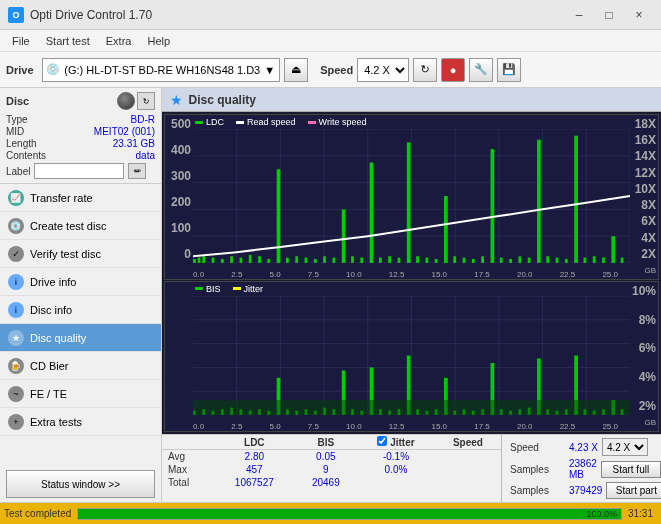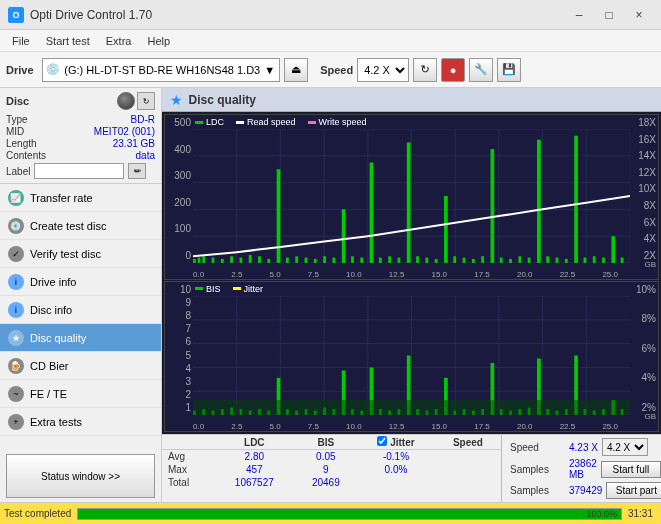--- a/index.html
+++ b/index.html
@@ -44,55 +44,55 @@
     
     .nav-items { flex: 1; }
     .nav-item { height: 28px; display: flex; align-items: center; padding: 0 8px; cursor: pointer; gap: 6px; border-bottom: 1px solid #e0e0e0; }
     .nav-item.active { background: #5b9bd5; color: white; }
     .nav-item .nav-icon { width: 16px; height: 16px; border-radius: 50%; background: #ddd; display: flex; align-items: center; justify-content: center; font-size: 9px; flex-shrink: 0; }
     .nav-item.active .nav-icon { background: rgba(255,255,255,0.3); }
     .nav-label { font-size: 11px; }
     .nav-item.active .nav-label { color: white; }
 
     
-    .status-btn { height: 44px; border: 1px solid #999; background: linear-gradient(to bottom, #fff, #ddd); cursor: pointer; margin: 4px 6px; font-size: 10px; display: flex; align-items: center; justify-content: center; }
+    .status-btn { height: 28px; border: 1px solid #999; background: linear-gradient(to bottom, #fff, #ddd); cursor: pointer; margin: 4px 6px; font-size: 10px; display: flex; align-items: center; justify-content: center; }
 
     
     .content { flex: 1; background: #e8e8e8; display: flex; flex-direction: column; }
     
     
     .quality-header { background: #d0d8e8; height: 24px; display: flex; align-items: center; padding: 0 8px; gap: 6px; border-bottom: 1px solid #aaa; }
     .quality-title { font-size: 12px; font-weight: bold; color: #333; }
     .quality-icon { color: #1e90ff; font-size: 14px; }
 
     
     .charts-area { flex: 1; background: #1a1a2e; display: flex; flex-direction: column; padding: 2px; gap: 1px; }
     
     
     .chart-container { flex: 1; background: #1a1a3e; position: relative; border: 1px solid #444; }
     .chart-legend { position: absolute; top: 2px; left: 30px; display: flex; gap: 12px; z-index: 10; }
     .legend-item { display: flex; align-items: center; gap: 3px; font-size: 9px; color: white; }
     .legend-dot { width: 8px; height: 3px; }
     .y-axis-labels { position: absolute; left: 0; top: 0; bottom: 16px; width: 28px; display: flex; flex-direction: column; justify-content: space-between; padding: 2px 2px; }
-    .y-label { font-size: 10px; color: #aaa; text-align: right; }
+    .y-label { font-size: 12px; color: #aaa; text-align: right; font-weight: bold; }
     .y-axis-labels-right { position: absolute; right: 0; top: 0; bottom: 16px; width: 28px; display: flex; flex-direction: column; justify-content: space-between; padding: 2px 2px; }
     .x-axis-labels { position: absolute; bottom: 0; left: 28px; right: 40px; display: flex; justify-content: space-between; }
     .x-label { font-size: 8px; color: #aaa; }
-    .gb-label { position: absolute; bottom: 10px; right: 2px; font-size: 8px; color: #aaa; }
+    .gb-label { position: absolute; bottom: 4px; right: 2px; font-size: 8px; color: #aaa; }
 
     
     .stats-area { background: #f0f0f0; border-top: 1px solid #ccc; }
     .stats-table { width: 100%; border-collapse: collapse; }
     .stats-table td { padding: 1px 6px; font-size: 10px; }
     .stats-header td { font-weight: bold; color: #333; text-align: center; border-bottom: 1px solid #ccc; }
     .stats-data td { text-align: center; color: #0000cc; }
     .stats-label { color: #333 !important; text-align: left !important; }
 
     
-    .bottom-controls { background: #fde047; height: 22px; display: flex; align-items: center; padding: 0 4px; border-top: 1px solid #ccc; gap: 6px; }
+    .bottom-controls { background: #eab308; height: 22px; display: flex; align-items: center; padding: 0 4px; border-top: 1px solid #ccc; gap: 6px; }
     .progress-bar-container { flex: 1; height: 12px; background: #ddd; border: 1px solid #999; position: relative; }
     .progress-bar-fill { height: 100%; background: #00aa00; }
     .progress-text { position: absolute; right: 4px; top: 0; bottom: 0; display: flex; align-items: center; font-size: 9px; color: #333; }
     .bottom-status { font-size: 10px; color: #333; }
     .bottom-time { font-size: 10px; color: #333; margin-left: auto; margin-right: 4px; }
     .right-row { display: flex; align-items: center; gap: 4px; padding: 1px 4px; font-size: 10px; }
     .right-label { color: #333; min-width: 55px; }
     .right-value { color: #0000cc; }
     .start-btn { height: 17px; border: 1px solid #888; background: linear-gradient(to bottom, #fff, #ddd); cursor: pointer; font-size: 10px; padding: 0 6px; min-width: 60px; }
 
@@ -365,32 +365,20 @@
           <div class="legend-item">
             <div class="legend-dot" style="background:#00cc00;"></div>
             <span>BIS</span>
           </div>
           <div class="legend-item">
             <div class="legend-dot" style="background:#ffff00;"></div>
             <span>Jitter</span>
           </div>
         </div>
 
-        <div class="y-axis-labels">
-          <span class="y-label">10</span>
-          <span class="y-label">9</span>
-          <span class="y-label">8</span>
-          <span class="y-label">7</span>
-          <span class="y-label">6</span>
-          <span class="y-label">5</span>
-          <span class="y-label">4</span>
-          <span class="y-label">3</span>
-          <span class="y-label">2</span>
-          <span class="y-label">1</span>
-        </div>
 
         <div class="y-axis-labels-right" style="align-items:flex-end;">
           <span class="y-label">10%</span>
           <span class="y-label">8%</span>
           <span class="y-label">6%</span>
           <span class="y-label">4%</span>
           <span class="y-label">2%</span>
         </div>
 
         <div class="chart-plot">

